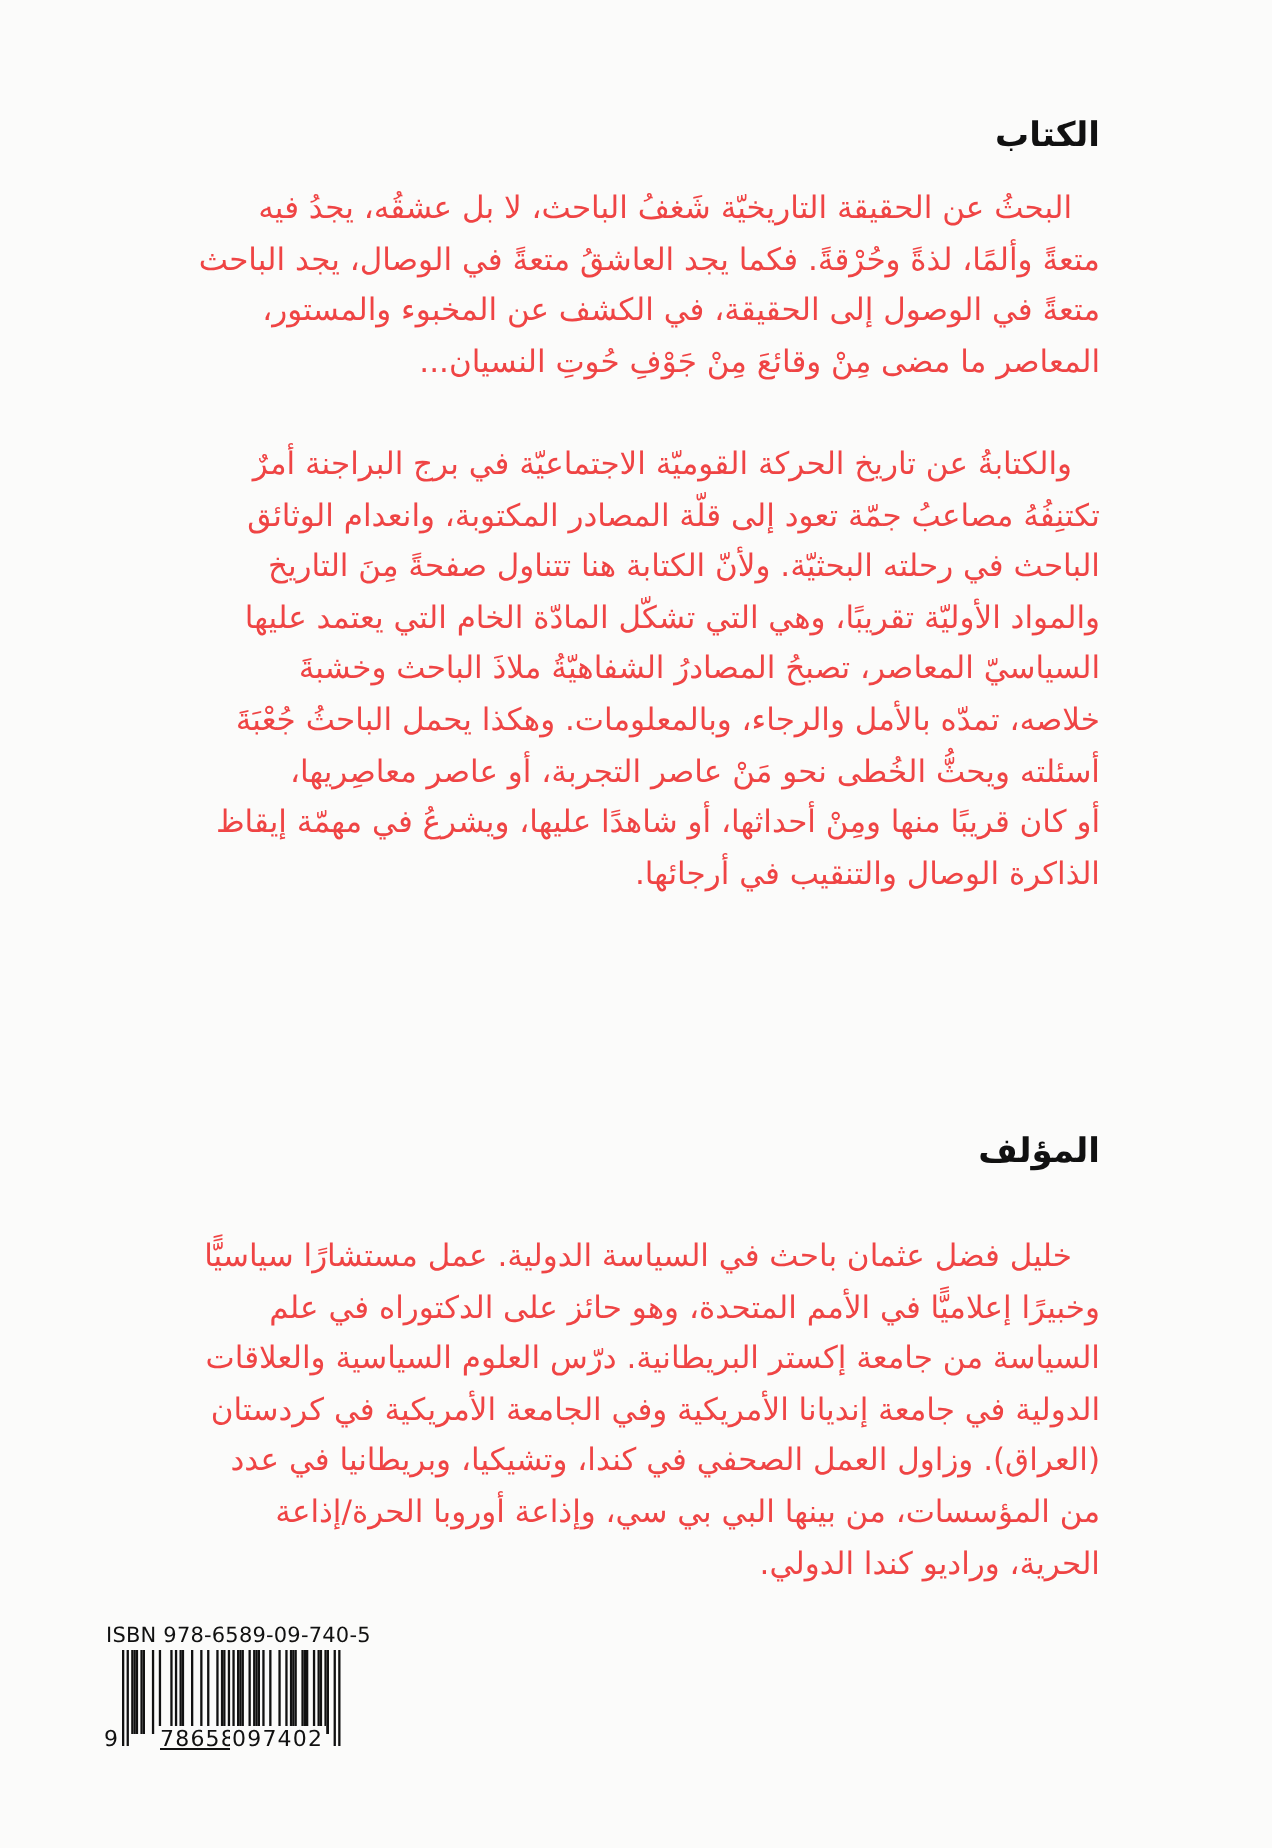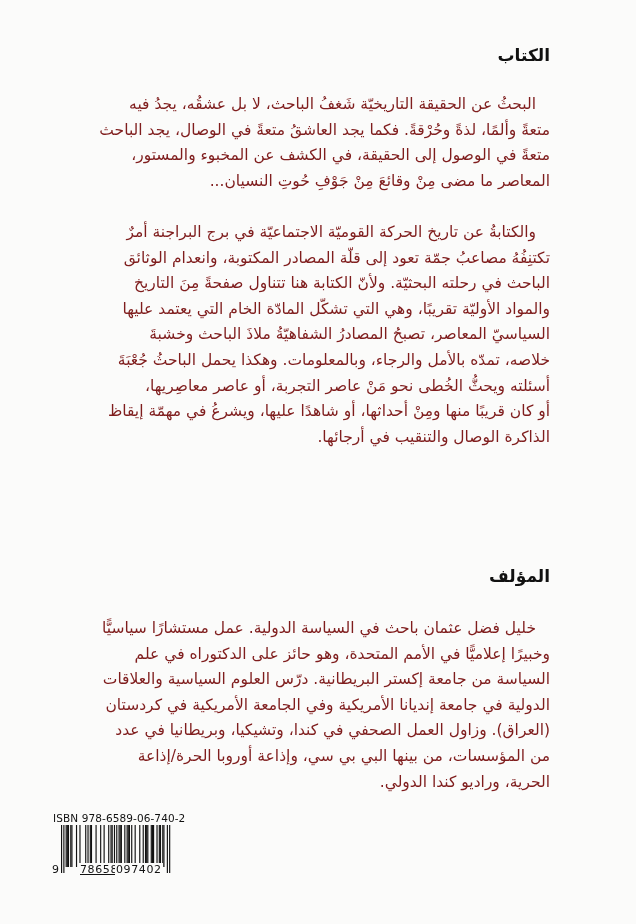--- a/index.html
+++ b/index.html
@@ -19,33 +19,33 @@
     direction: rtl;
     color: #111;
   }
   .paragraph {
     position: absolute;
     right: 86px;
     width: 388px;
     direction: rtl;
     text-align: justify;
     font-size: 15.5px;
-    color: #7f1d1d;
+    color: #ef4444;
   }
   .paragraph .line {
     display: block;
     height: 25.6px;
     line-height: 25.6px;
     white-space: nowrap;
     text-align-last: justify;
     text-align: justify;
   }
   .paragraph .line.last { text-align-last: right; }
   .paragraph .line.first { padding-right: 14px; }
-  #title-book { top: 45px; }
+  #title-book { top: 58px; }
   #para-book-1 { top: 92px; }
   #para-book-2 { top: 220px; }
   #title-author { top: 566px; }
   #para-author { top: 616px; }
   .barcode-block {
     position: absolute;
     left: 53px; top: 812px;
     width: 126px;
     font-family: "DejaVu Sans", sans-serif;
     color: #111;
@@ -92,21 +92,21 @@
     <span class="line first">خليل فضل عثمان باحث في السياسة الدولية. عمل مستشارًا سياسيًّا</span>
     <span class="line">وخبيرًا إعلاميًّا في الأمم المتحدة، وهو حائز على الدكتوراه في علم</span>
     <span class="line">السياسة من جامعة إكستر البريطانية. درّس العلوم السياسية والعلاقات</span>
     <span class="line">الدولية في جامعة إنديانا الأمريكية وفي الجامعة الأمريكية في كردستان</span>
     <span class="line">(العراق). وزاول العمل الصحفي في كندا، وتشيكيا، وبريطانيا في عدد</span>
     <span class="line">من المؤسسات، من بينها البي بي سي، وإذاعة أوروبا الحرة/إذاعة</span>
     <span class="line last">الحرية، وراديو كندا الدولي.</span>
   </div>
 
   <div class="barcode-block">
-    <div class="isbn-text">ISBN 978-6589-06-740-2</div>
+    <div class="isbn-text">ISBN 978-6589-09-740-5</div>
     <svg class="barcode-svg" id="barcode-svg" width="126" height="50" viewBox="0 0 126 50">
         <rect x="8.00" y="0" width="1.15" height="48" fill="#111"></rect>
         <rect x="10.30" y="0" width="1.15" height="48" fill="#111"></rect>
         <rect x="12.60" y="0" width="1.15" height="42" fill="#111"></rect>
         <rect x="13.75" y="0" width="1.15" height="42" fill="#111"></rect>
         <rect x="14.90" y="0" width="1.15" height="42" fill="#111"></rect>
         <rect x="17.20" y="0" width="1.15" height="42" fill="#111"></rect>
         <rect x="18.35" y="0" width="1.15" height="42" fill="#111"></rect>
         <rect x="22.95" y="0" width="1.15" height="42" fill="#111"></rect>
         <rect x="26.40" y="0" width="1.15" height="42" fill="#111"></rect>

